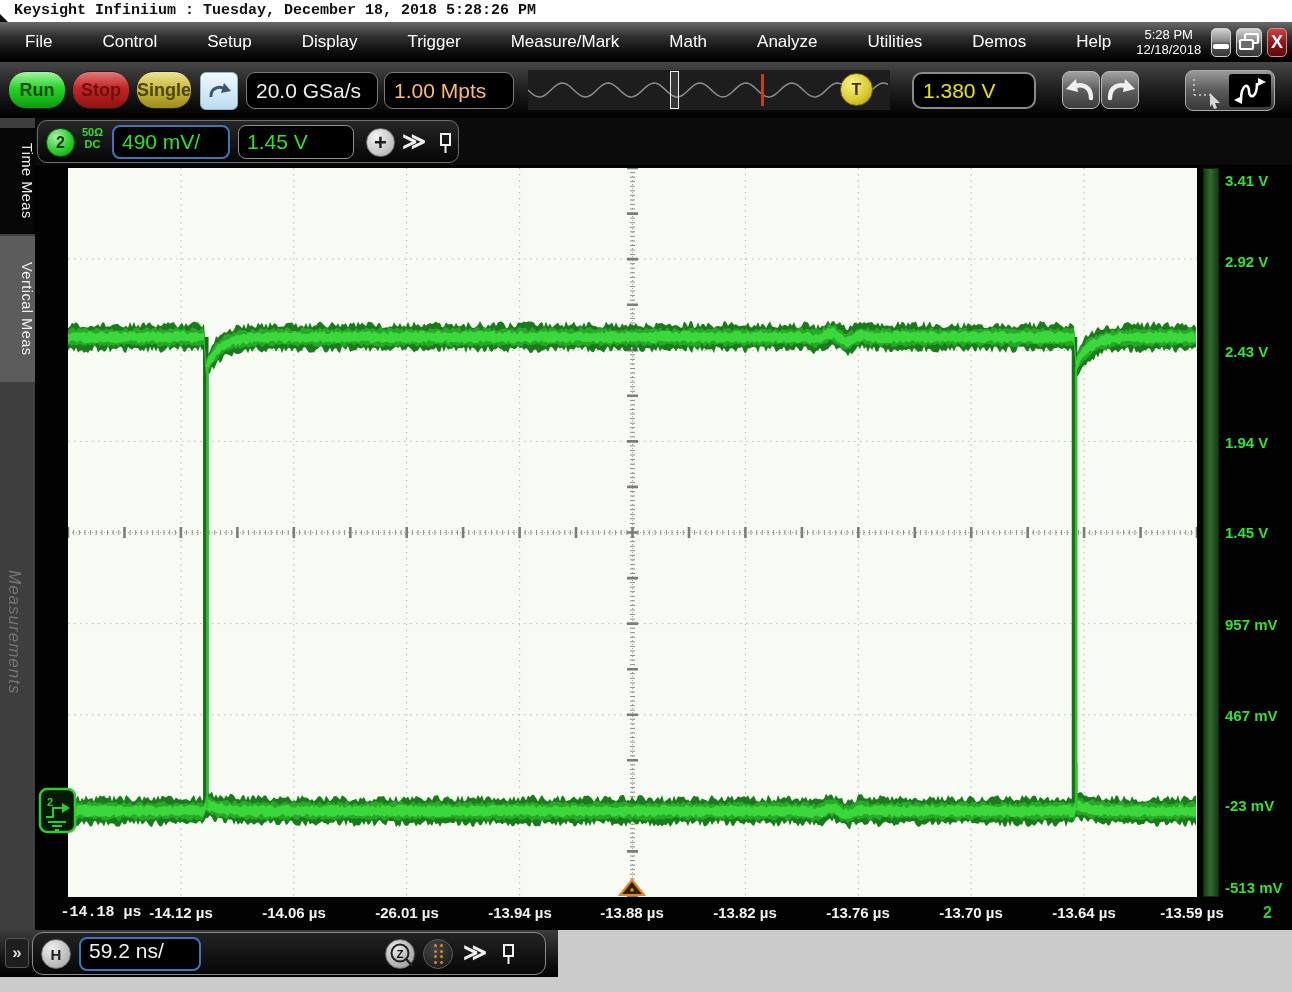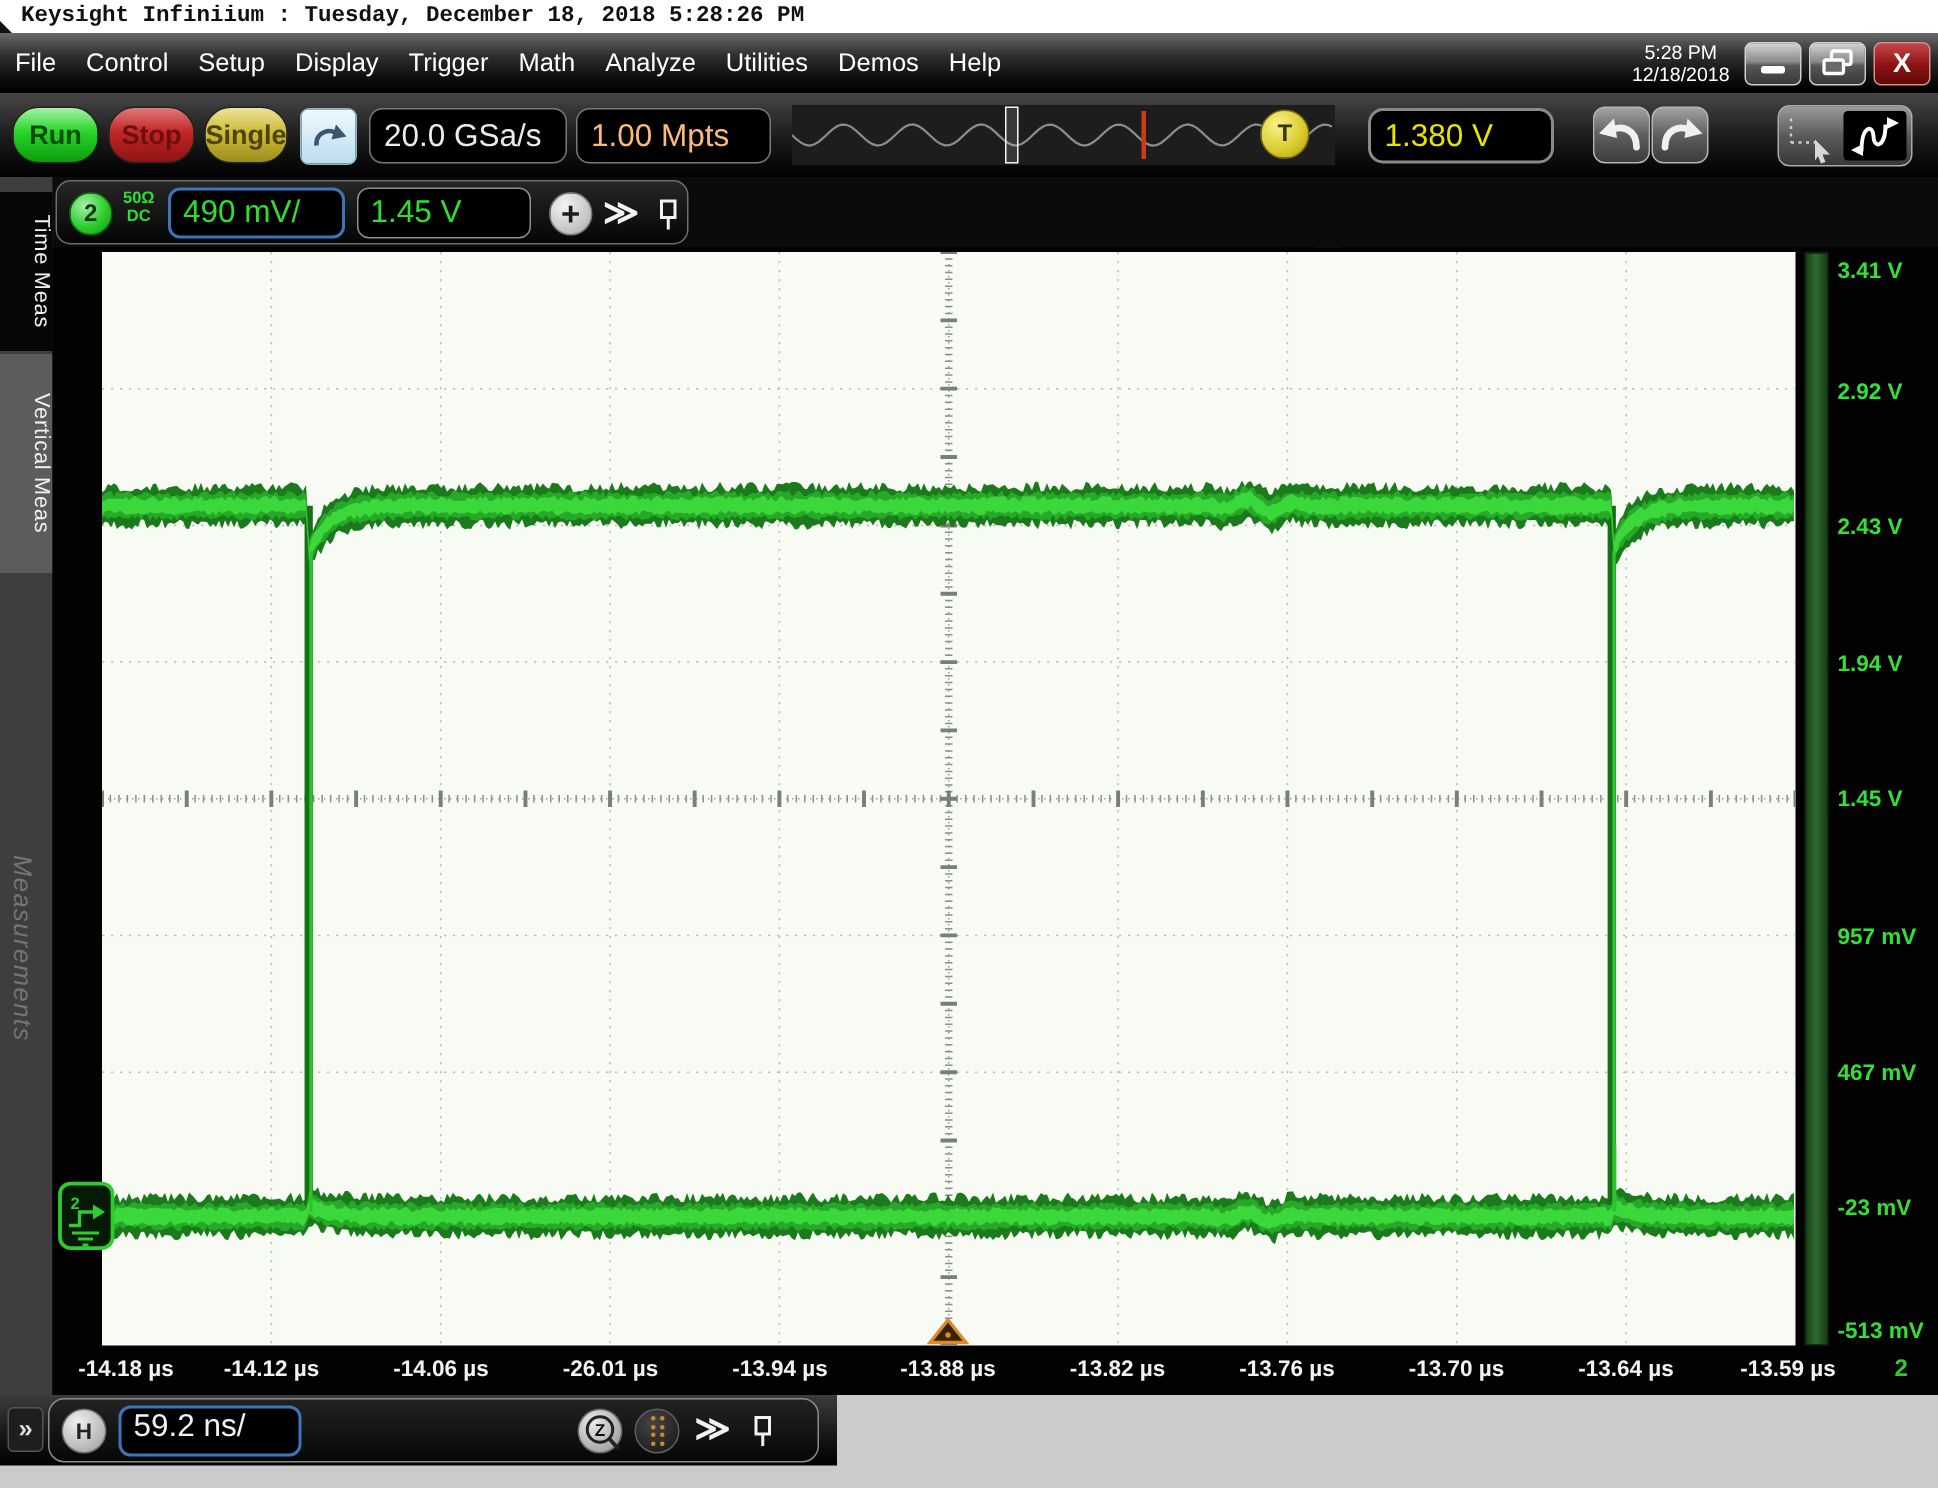--- a/index.html
+++ b/index.html
@@ -6,21 +6,21 @@
   body{width:1292px;height:992px;position:relative;background:#000;overflow:hidden;
        font-family:"Liberation Sans",sans-serif;-webkit-font-smoothing:antialiased;}
   .abs{position:absolute;}
   
   #titlebar{left:0;top:0;width:1292px;height:22px;background:#fff;color:#111;
     font-family:"Liberation Mono",monospace;font-weight:bold;font-size:15px;line-height:21px;padding-left:14px;box-sizing:border-box;}
   #corner-mark{left:0;top:14px;width:9px;height:9px;background:#111;clip-path:polygon(0 0,100% 100%,0 100%);}
   
   #menubar{left:0;top:22px;width:1292px;height:40px;background:linear-gradient(180deg,#6a6a6a 0%,#2e2e2e 38%,#0d0d0d 75%,#000 100%);
     display:flex;align-items:center;color:#fff;font-size:17px;}
-  .menu-item{padding:0 10px;line-height:40px;cursor:default;text-align:right;}
+  .menu-item{padding:0 25px;line-height:40px;cursor:default;text-align:right;}
   #clock{margin-left:auto;text-align:center;color:#fff;font-size:13px;line-height:15px;margin-right:10px;}
   #brand{display:flex;align-items:center;margin-right:14px;}
   #brand-text{line-height:1;}
   #brand-name{font-size:20px;font-weight:bold;letter-spacing:.5px;color:#fff;}
   #brand-sub{font-size:9.5px;letter-spacing:1.6px;color:#e4e4e4;margin-top:2px;}
   .winbtn{width:38px;height:29px;border-radius:5px;margin-right:5px;display:flex;align-items:center;justify-content:center;
     background:linear-gradient(180deg,#d2d2d2,#8a8a8a 45%,#565656 55%,#383838);border:1px solid #cfcfcf;box-sizing:border-box;}
   #btn-close{background:linear-gradient(180deg,#c84545,#8b1212 55%,#600909);border-color:#d98c8c;color:#fff;font-weight:bold;font-size:18px;}
   #min-glyph{width:16px;height:5px;background:#fff;border-radius:2px;margin-top:8px;}
   
@@ -116,20 +116,21 @@
   <span>Keysight Infiniium : Tuesday, December 18, 2018 5:28:26 PM</span>
 </div>
 <div id="corner-mark" class="abs"></div>
 
 <div id="menubar" class="abs">
   <span class="menu-item">File</span>
   <span class="menu-item">Control</span>
   <span class="menu-item">Setup</span>
   <span class="menu-item">Display</span>
   <span class="menu-item">Trigger</span>
+  <span class="menu-item">Measure/Mark</span>
   <span class="menu-item">Math</span>
   <span class="menu-item">Analyze</span>
   <span class="menu-item">Utilities</span>
   <span class="menu-item">Demos</span>
   <span class="menu-item">Help</span>
   <div id="clock">
     <div>5:28 PM</div>
     <div>12/18/2018</div>
   </div>
   <div class="winbtn">
@@ -263,21 +264,21 @@
   <span class="vlabel" style="top:6px;">3.41 V</span>
   <span class="vlabel" style="top:87px;">2.92 V</span>
   <span class="vlabel" style="top:177px;">2.43 V</span>
   <span class="vlabel" style="top:268px;">1.94 V</span>
   <span class="vlabel" style="top:358px;">1.45 V</span>
   <span class="vlabel" style="top:450px;">957 mV</span>
   <span class="vlabel" style="top:541px;">467 mV</span>
   <span class="vlabel" style="top:631px;">-23 mV</span>
   <span class="vlabel" style="top:713px;">-513 mV</span>
 
-  <span class="tlabel" style="left:49px;">-14.18 µs</span>
+  <span class="tlabel" style="left:66px;font-family:Liberation Mono, monospace;">-14.18 µs</span>
   <span class="tlabel" style="left:146px;">-14.12 µs</span>
   <span class="tlabel" style="left:259px;">-14.06 µs</span>
   <span class="tlabel" style="left:372px;">-26.01 µs</span>
   <span class="tlabel" style="left:485px;">-13.94 µs</span>
   <span class="tlabel" style="left:597px;">-13.88 µs</span>
   <span class="tlabel" style="left:710px;text-align:center;">-13.82 µs</span>
   <span class="tlabel" style="left:823px;">-13.76 µs</span>
   <span class="tlabel" style="left:936px;">-13.70 µs</span>
   <span class="tlabel" style="left:1049px;">-13.64 µs</span>
   <span class="tlabel" style="left:1157px;">-13.59 µs</span>

